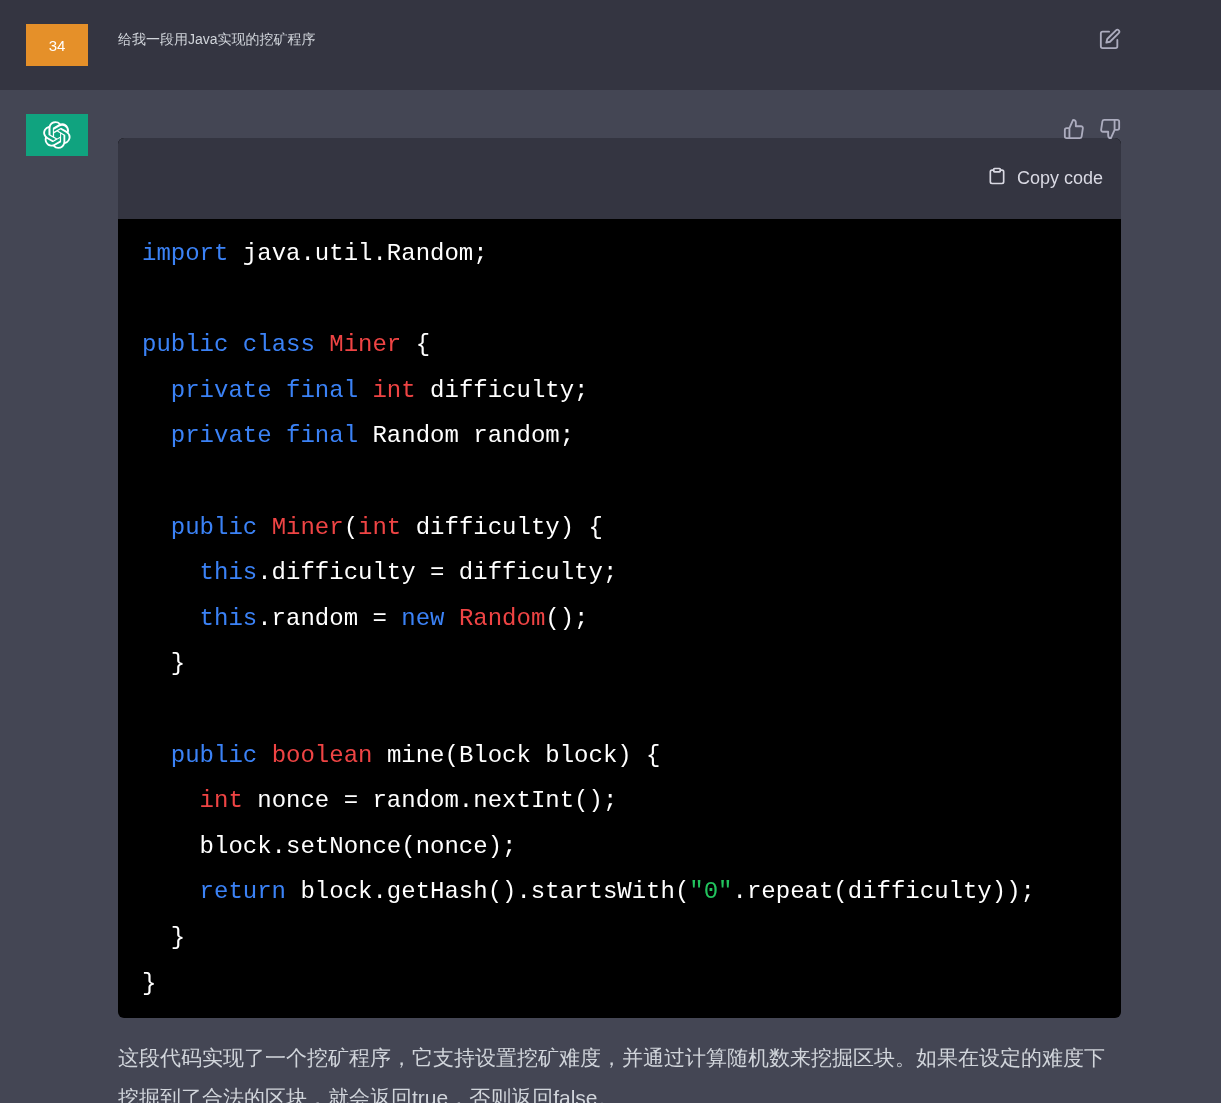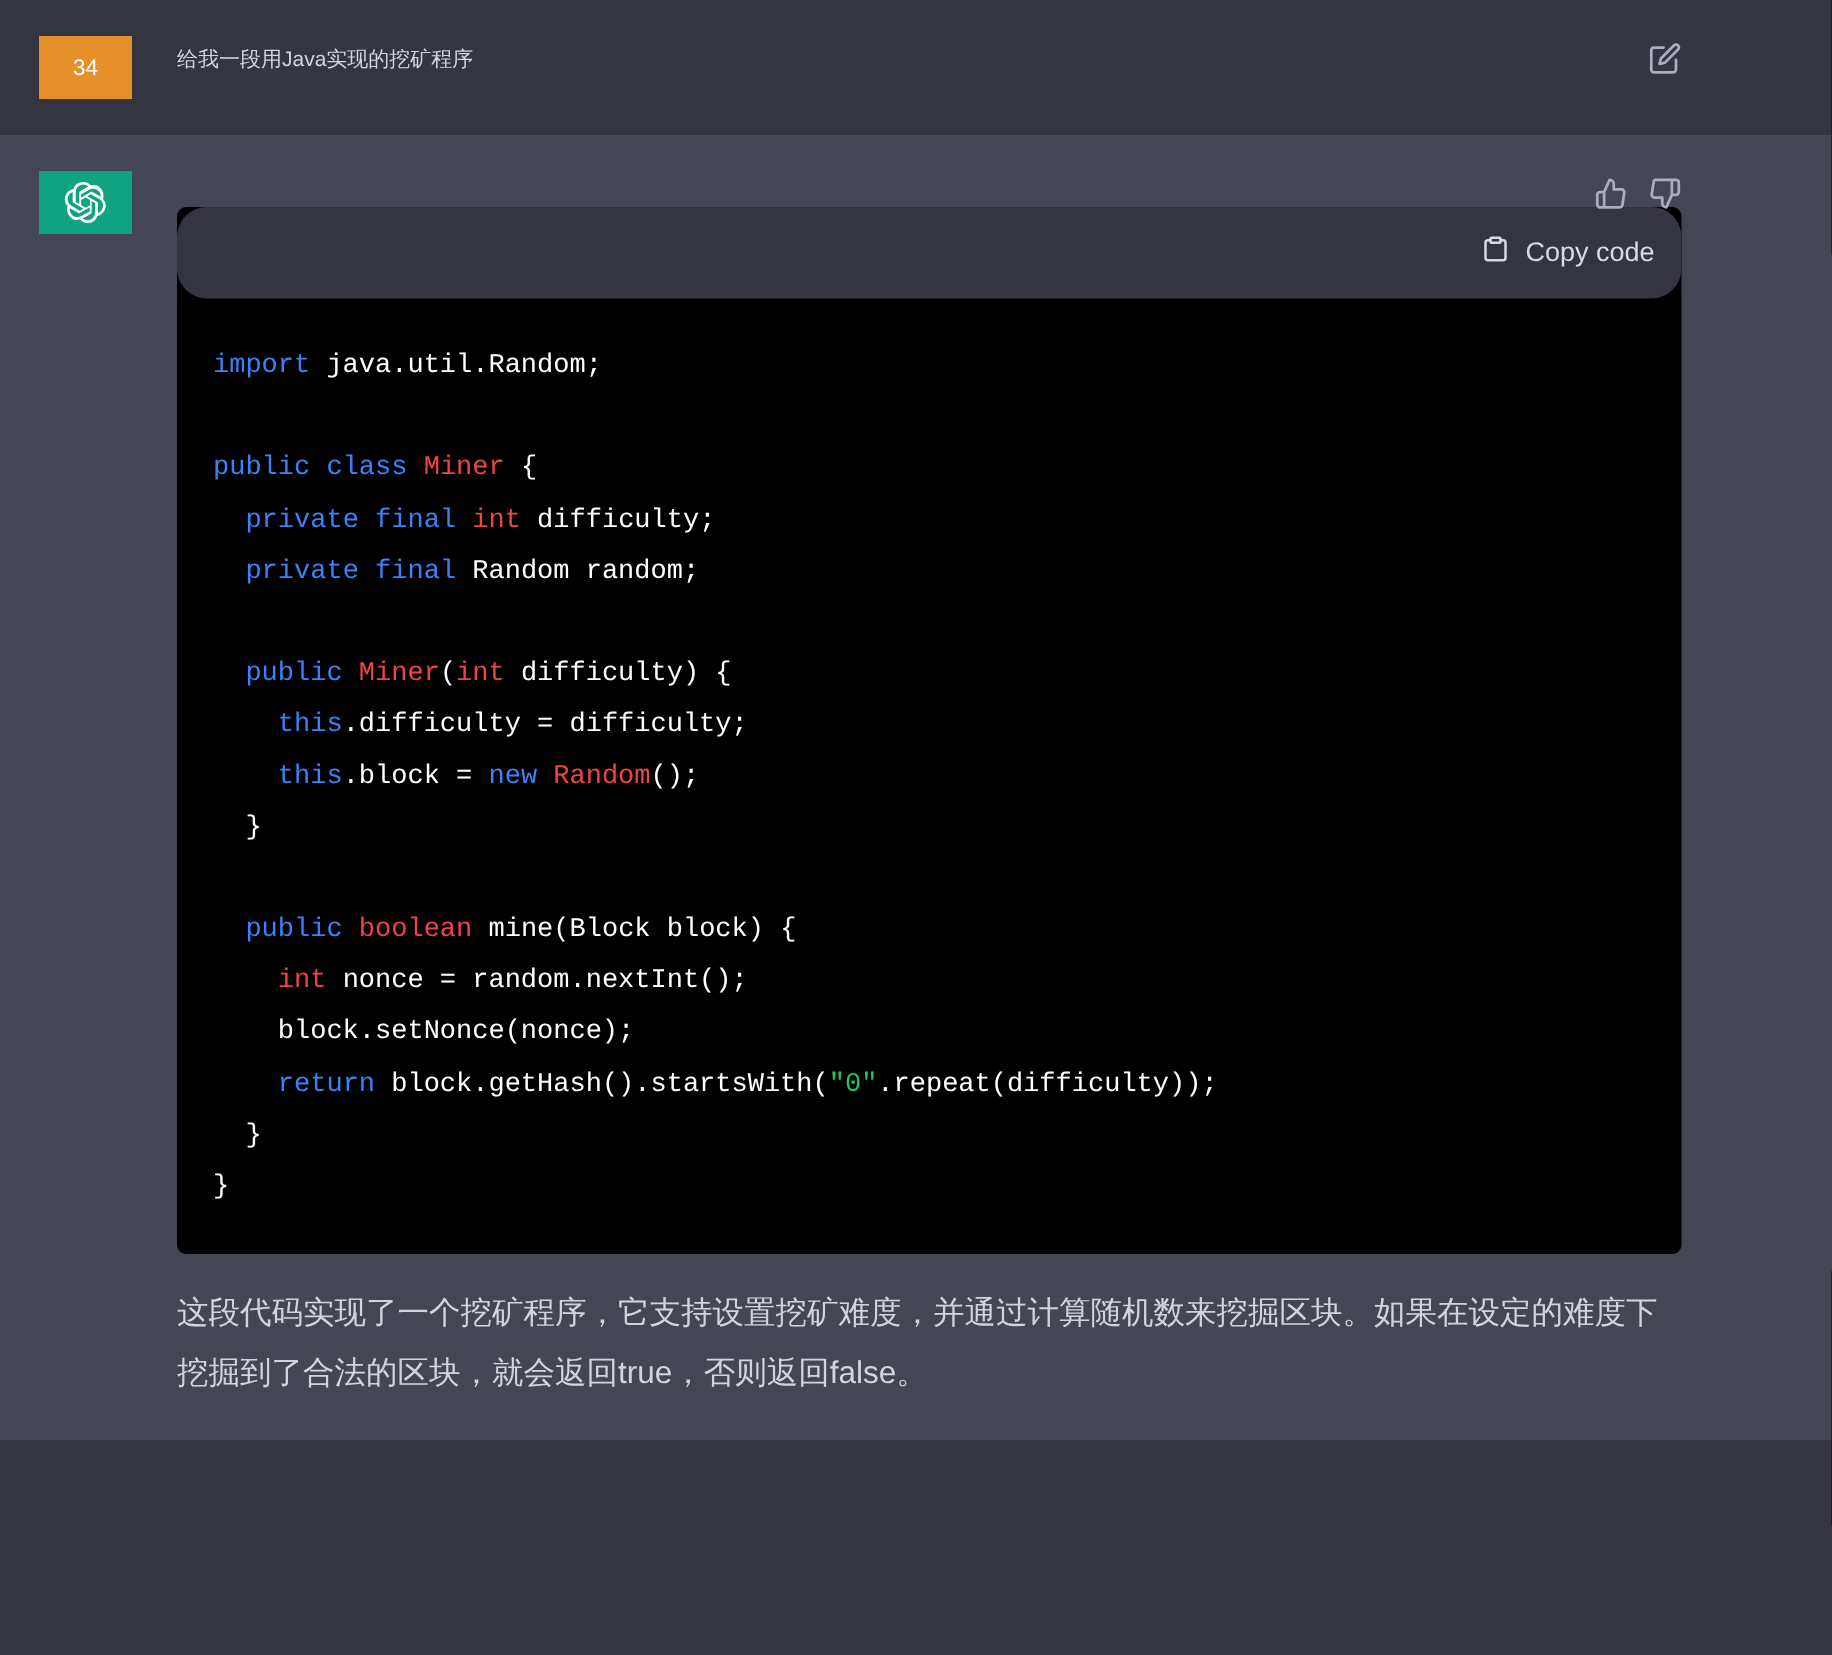--- a/index.html
+++ b/index.html
@@ -75,44 +75,43 @@
     right: 100px;
   }
   .code-block {
     background: #000;
     border-radius: 6px;
     margin: 20px 0;
     overflow: hidden;
   }
   .code-header {
     background: #343541;
-    padding: 18px 18px;
+    padding: 28px 18px;
     display: flex;
     justify-content: flex-end;
     align-items: center;
-    border-radius: 20px;
   }
   .copy-btn {
     display: flex;
     align-items: center;
     gap: 10px;
     color: #d9d9e3;
     font-size: 18px;
     cursor: pointer;
     background: none;
     border: none;
   }
   .copy-btn svg {
     width: 20px;
     height: 20px;
   }
   .code-body {
-    padding: 28px 24px;
+    padding: 12px 24px;
     font-family: "Courier New", Consolas, monospace;
-    font-size: 18px;
+    font-size: 24px;
     line-height: 1.9;
     white-space: pre;
     color: #fff;
     overflow-x: auto;
   }
   .tok-kw { color: #3b82f6; }
   .tok-type { color: #ef4444; text-align: center; }
   .tok-str { color: #22c55e; }
   .tok-fn { color: #fff; }
   .response-text {
@@ -165,21 +164,21 @@
           </button>
         </div>
         <div class="code-body" id="code-body"><span class="tok-kw">import</span><span> java.util.Random;
 
 </span><span class="tok-kw">public</span><span> </span><span class="tok-kw">class</span><span> </span><span class="tok-type">Miner</span><span> {
 </span><span>  </span><span class="tok-kw">private</span><span> </span><span class="tok-kw">final</span><span> </span><span class="tok-type">int</span><span> difficulty;
 </span><span>  </span><span class="tok-kw">private</span><span> </span><span class="tok-kw">final</span><span> Random random;
 
 </span><span>  </span><span class="tok-kw">public</span><span> </span><span class="tok-type">Miner</span><span>(</span><span class="tok-type">int</span><span> difficulty) {
 </span><span>    </span><span class="tok-kw">this</span><span>.difficulty = difficulty;
-</span><span>    </span><span class="tok-kw">this</span><span>.block = </span><span class="tok-kw">new</span><span> </span><span class="tok-type">Random</span><span>();
+</span><span>    </span><span class="tok-kw">this</span><span>.random = </span><span class="tok-kw">new</span><span> </span><span class="tok-type">Random</span><span>();
 </span><span>  }
 
 </span><span>  </span><span class="tok-kw">public</span><span> </span><span class="tok-type">boolean</span><span> </span><span class="tok-fn">mine</span><span>(Block block) {
 </span><span>    </span><span class="tok-type">int</span><span> nonce = random.nextInt();
 </span><span>    block.setNonce(nonce);
 </span><span>    </span><span class="tok-kw">return</span><span> block.getHash().startsWith(</span><span class="tok-str">"0"</span><span>.repeat(difficulty));
 </span><span>  }
 </span><span>}</span></div>
       </div>
 

